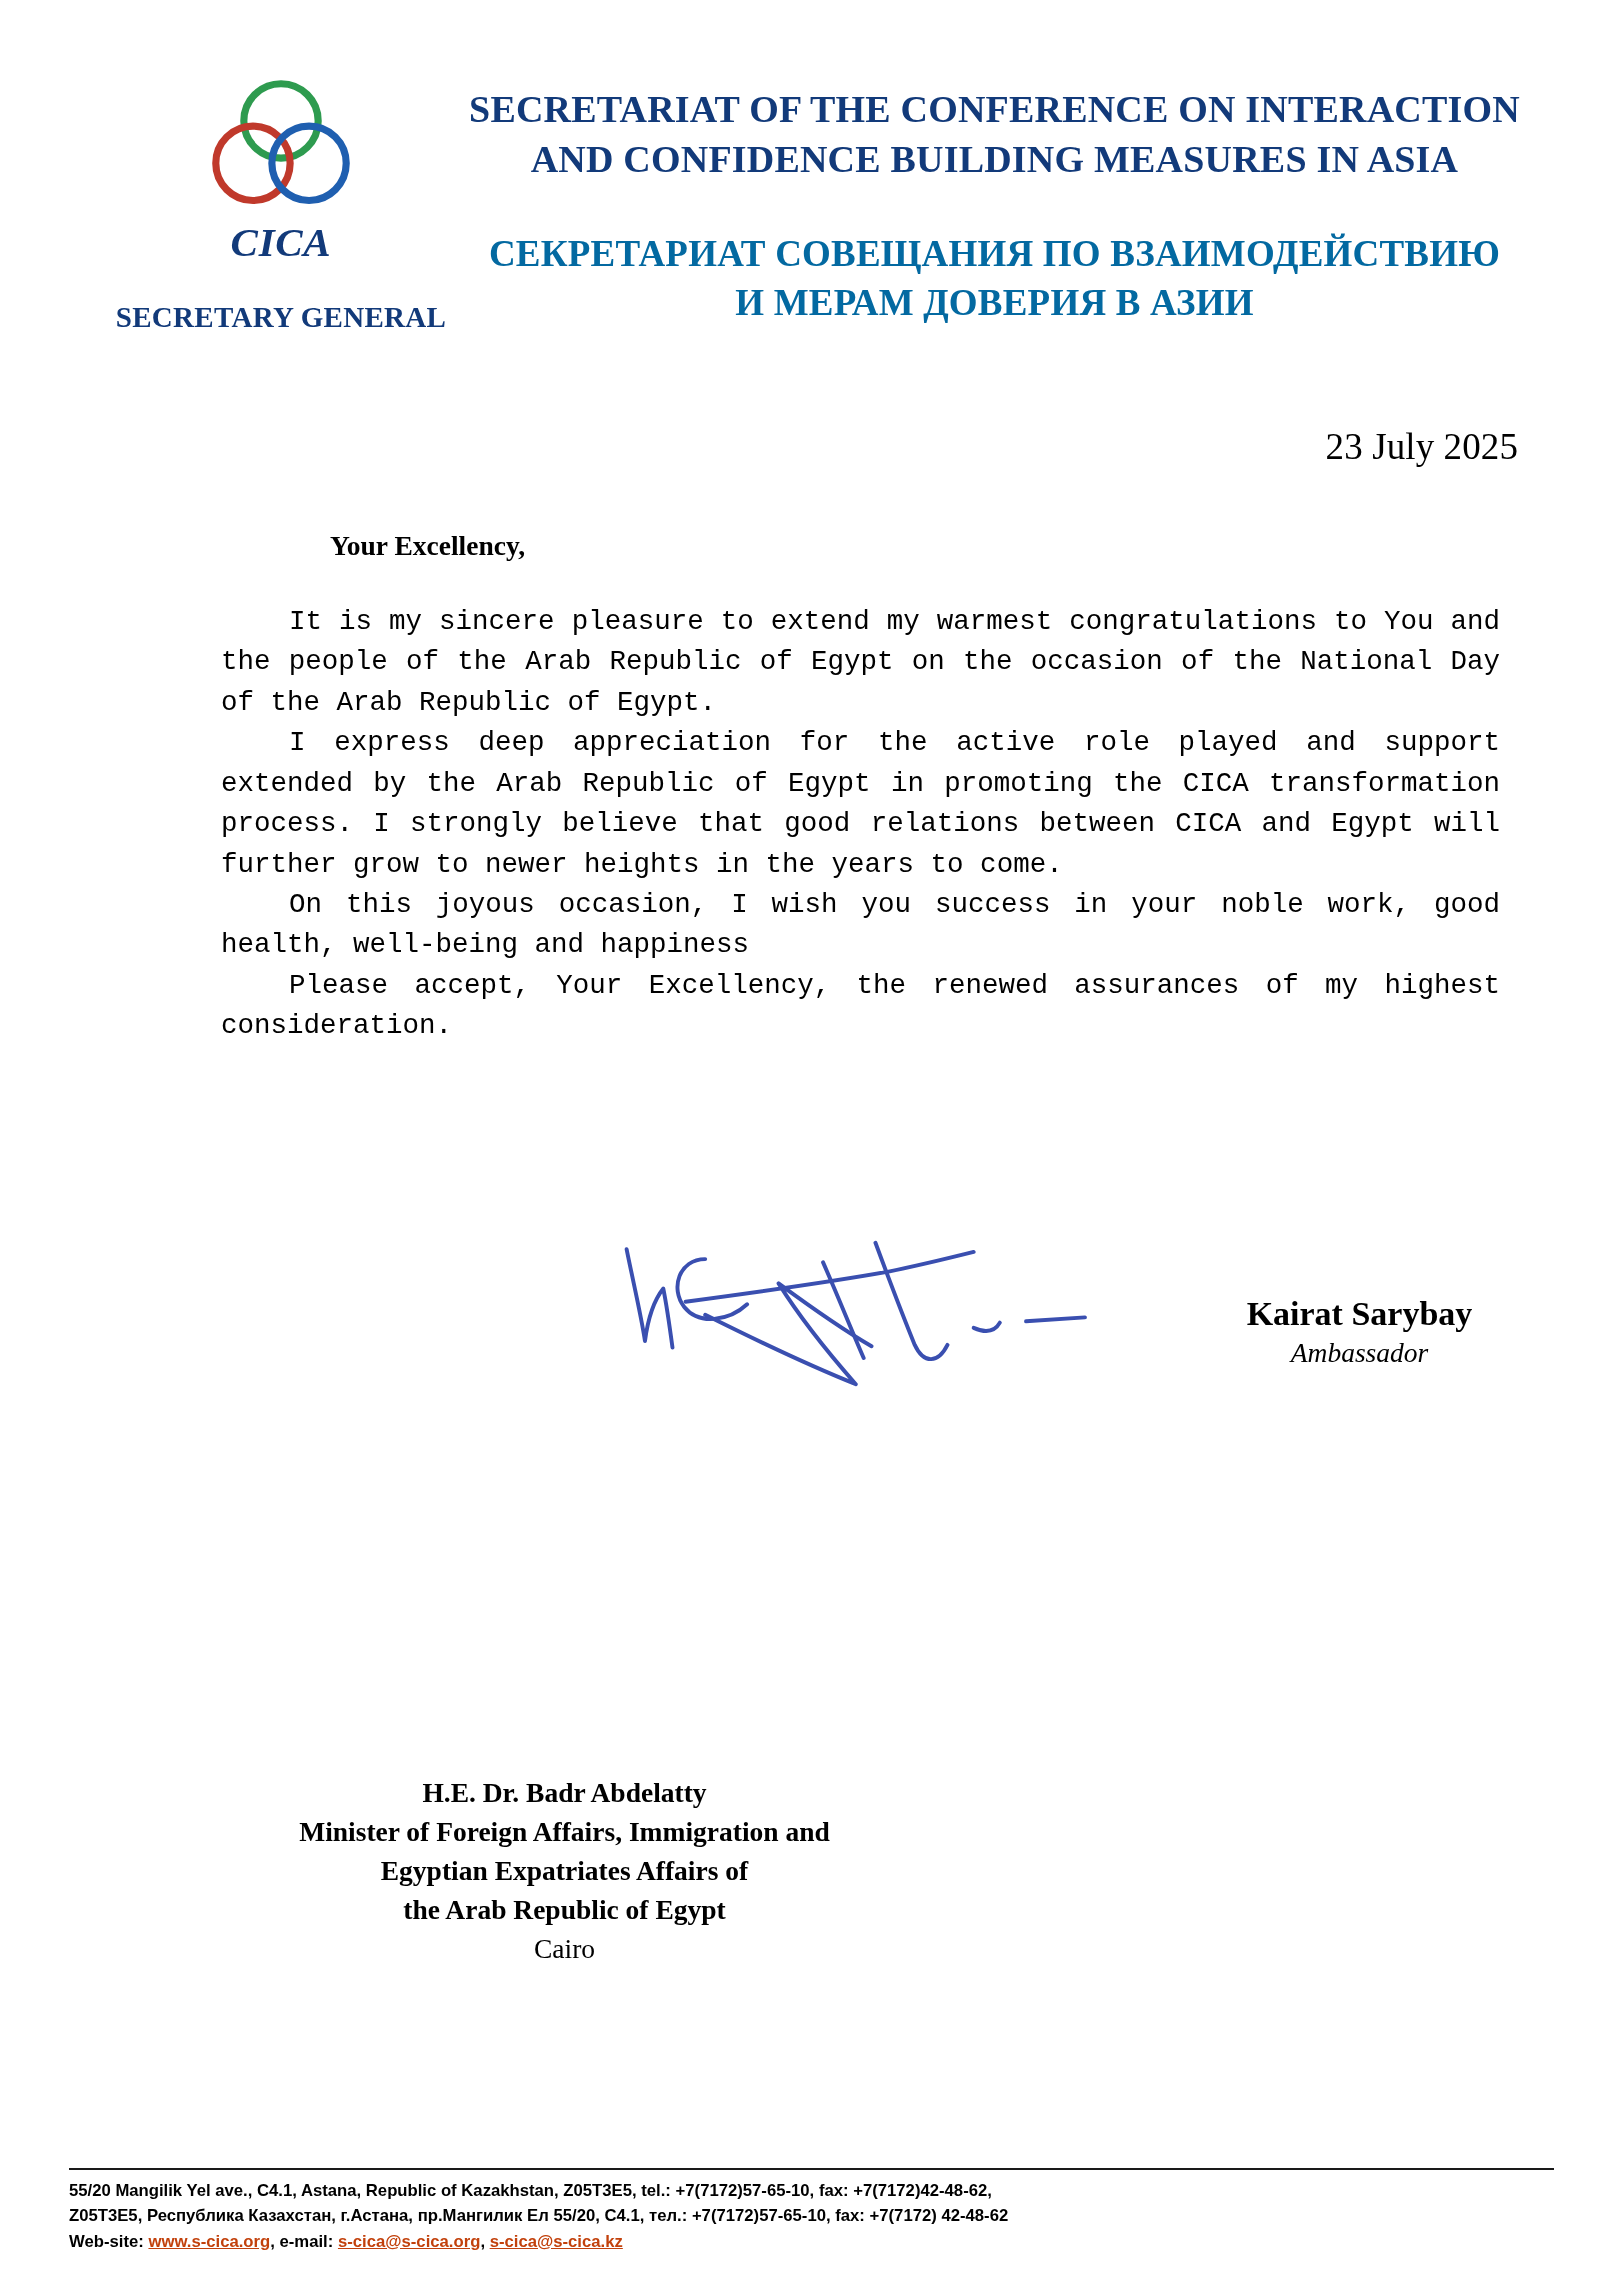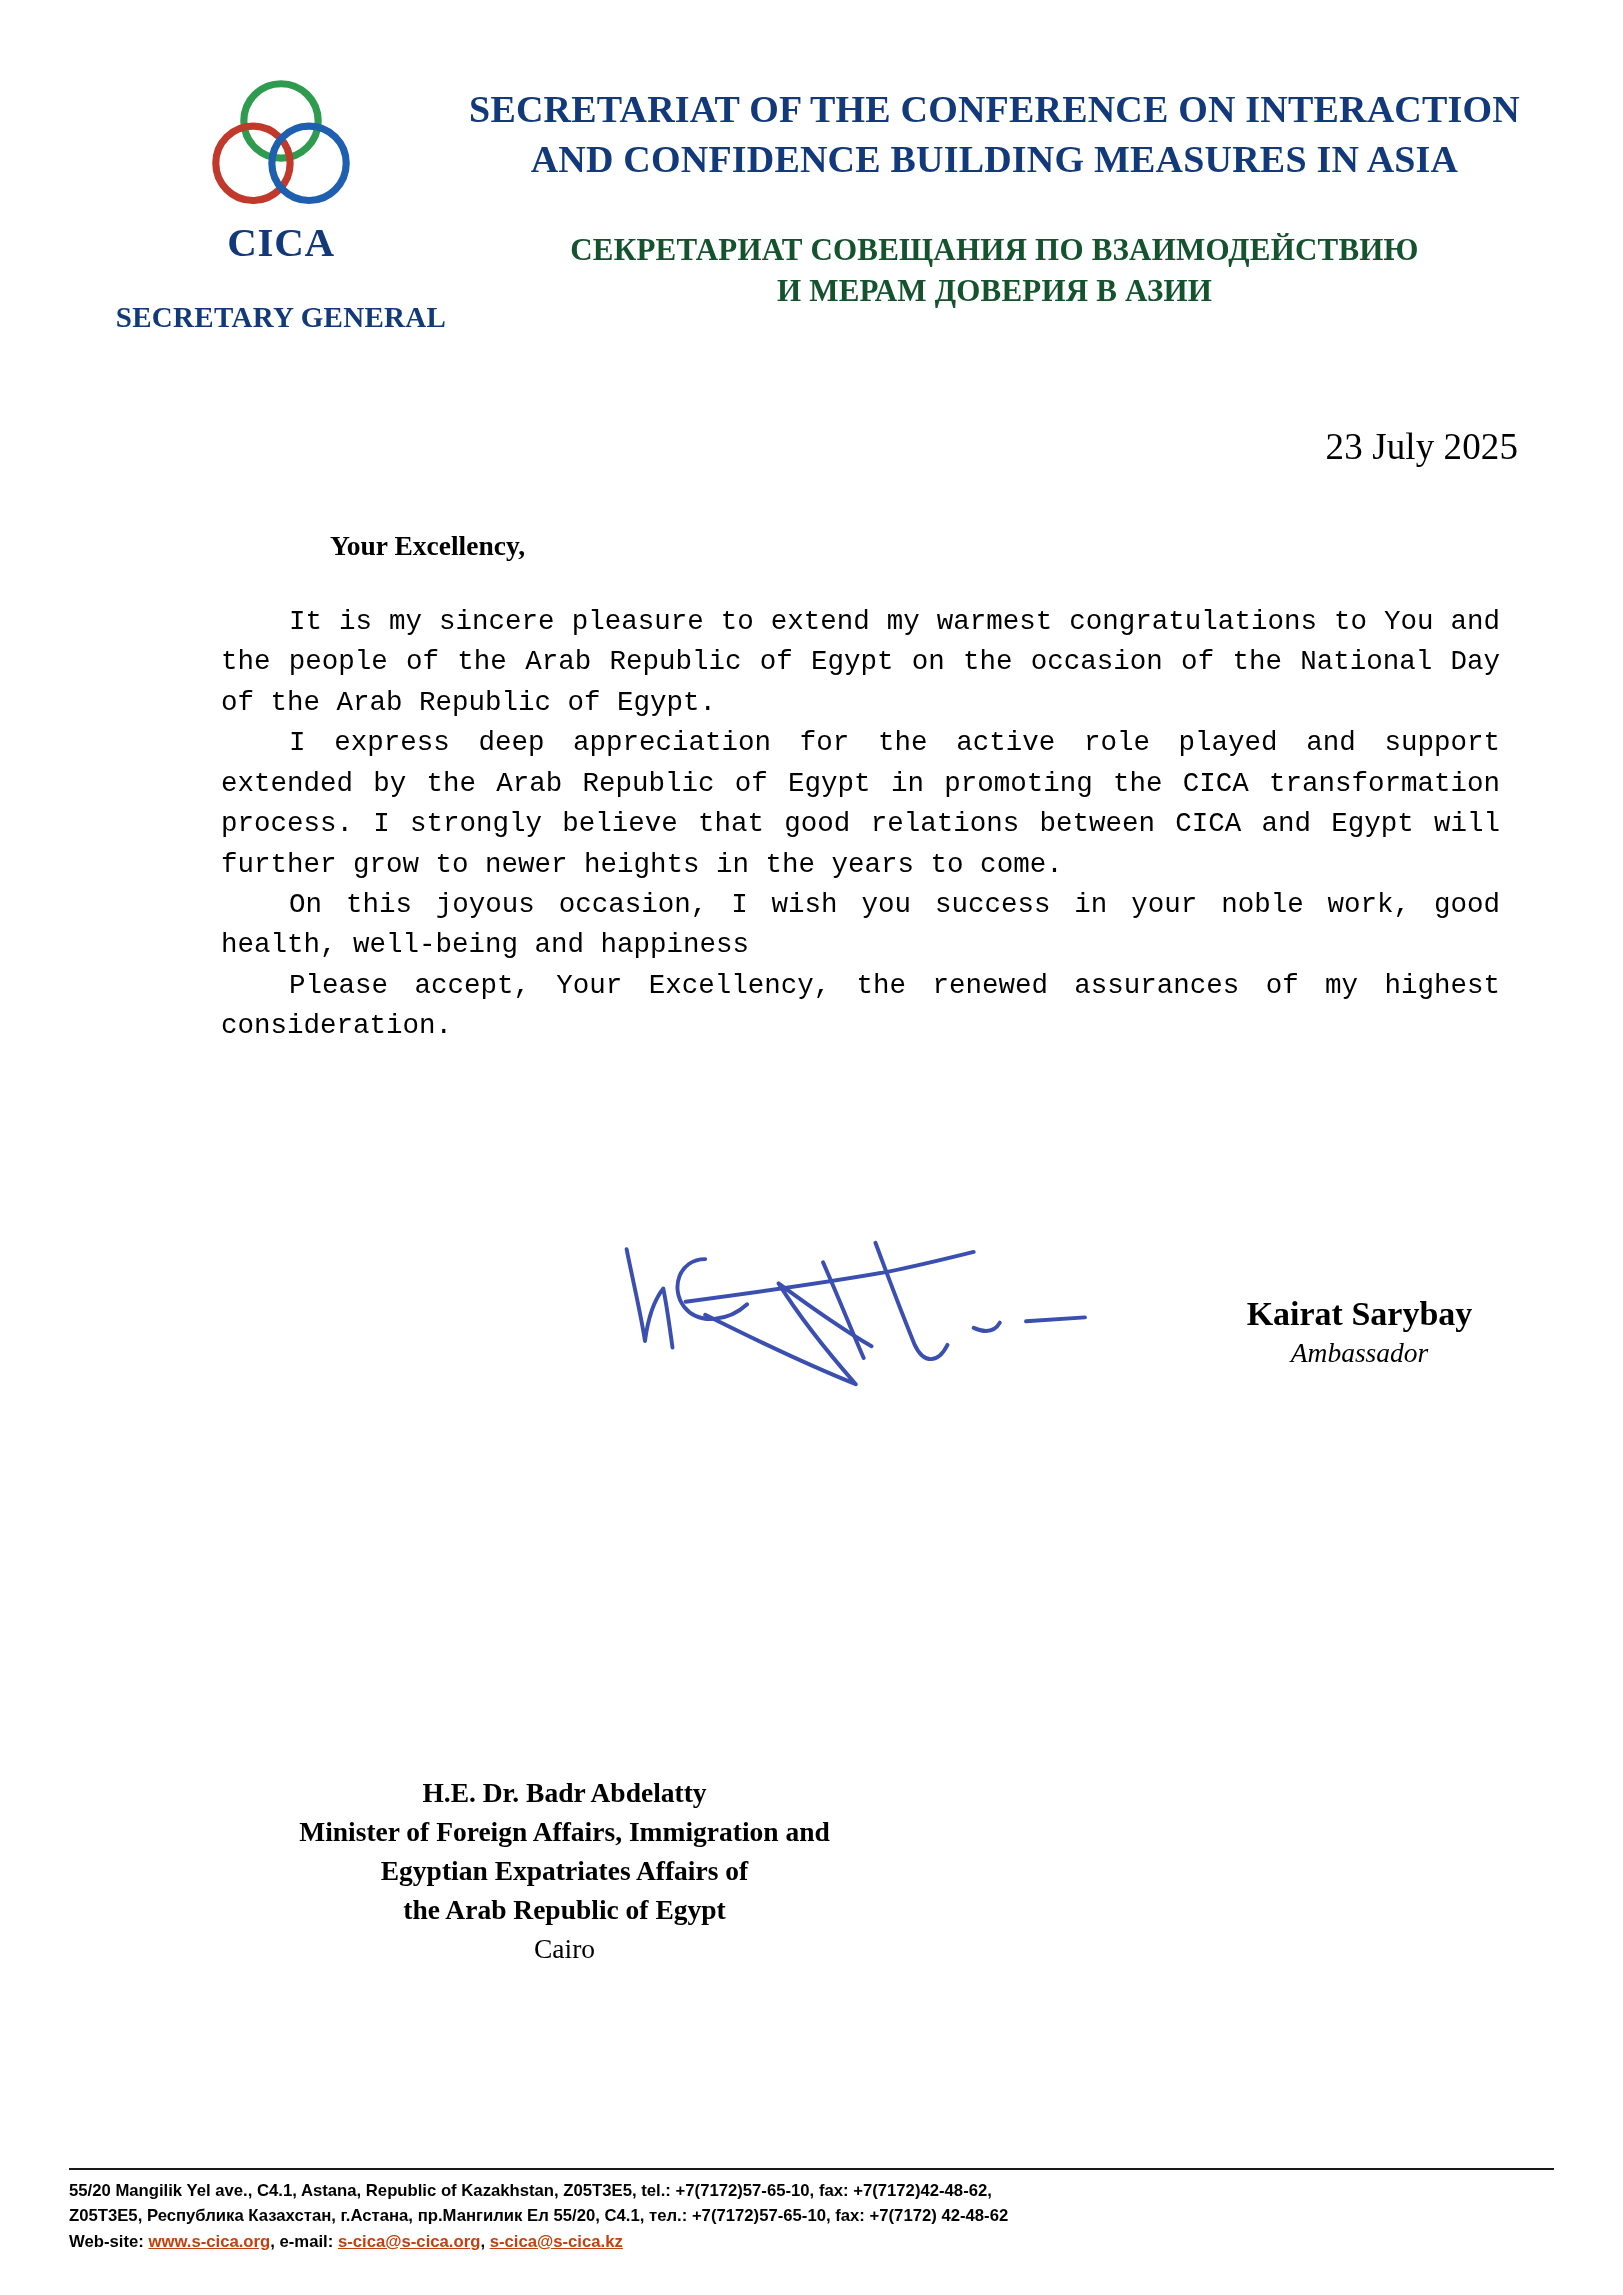--- a/index.html
+++ b/index.html
@@ -35,20 +35,21 @@
     flex: 0 0 366px;
     text-align: center;
     position: relative;
   }
   .logo-svg {
     display: block;
     margin: 0 auto;
   }
   .logo-word {
     font-family: "Liberation Serif", serif;
+    font-style: italic;
     font-weight: bold;
     font-size: 41px;
     color: #123a7a;
     letter-spacing: 0.7px;
     margin-top: -3.9px;
   }
   .secretary-general {
     margin-top: 35px;
     font-family: "Liberation Serif", serif;
     font-weight: bold;
@@ -67,23 +68,23 @@
     font-weight: bold;
     font-size: 38px;
     line-height: 1.33;
     color: #123a7a;
     letter-spacing: 0.2px;
   }
   .title-ru {
     margin-top: 44px;
     font-family: "Liberation Serif", serif;
     font-weight: bold;
-    font-size: 31px;
+    font-size: 37px;
     line-height: 1.33;
-    color: #14532d;
+    color: #0369a1;
     letter-spacing: 0.2px;
   }
 
   
   .date {
     position: absolute;
     top: 425px;
     right: 105px;
     font-size: 37px;
     letter-spacing: 0.1px;

